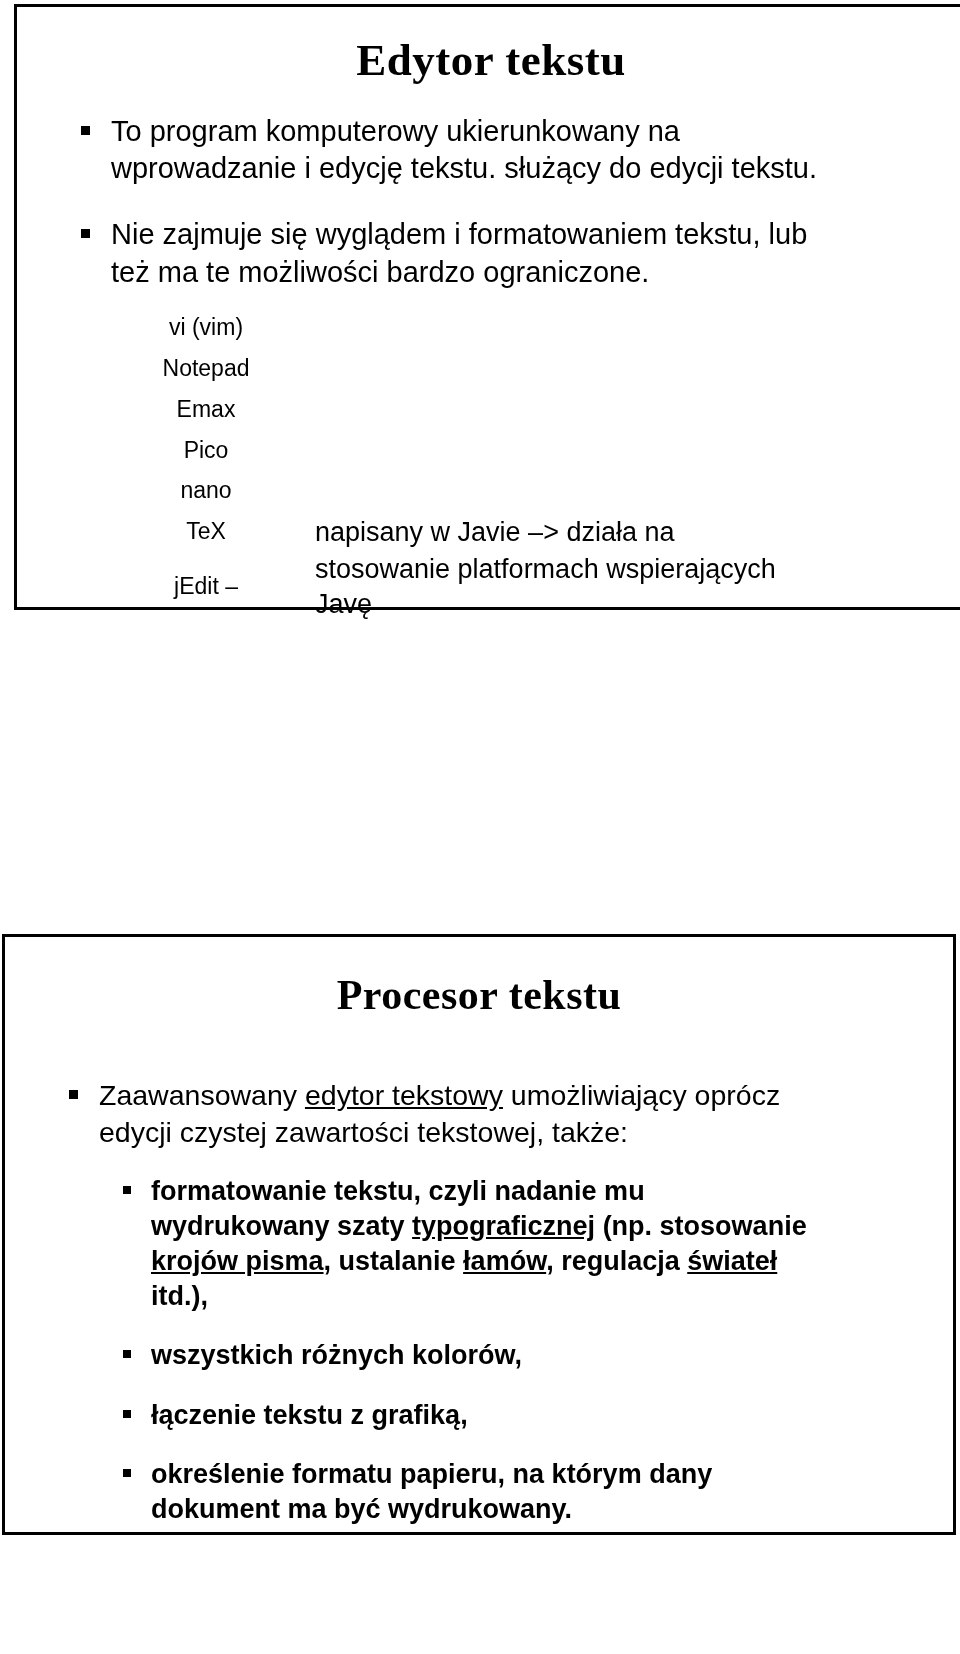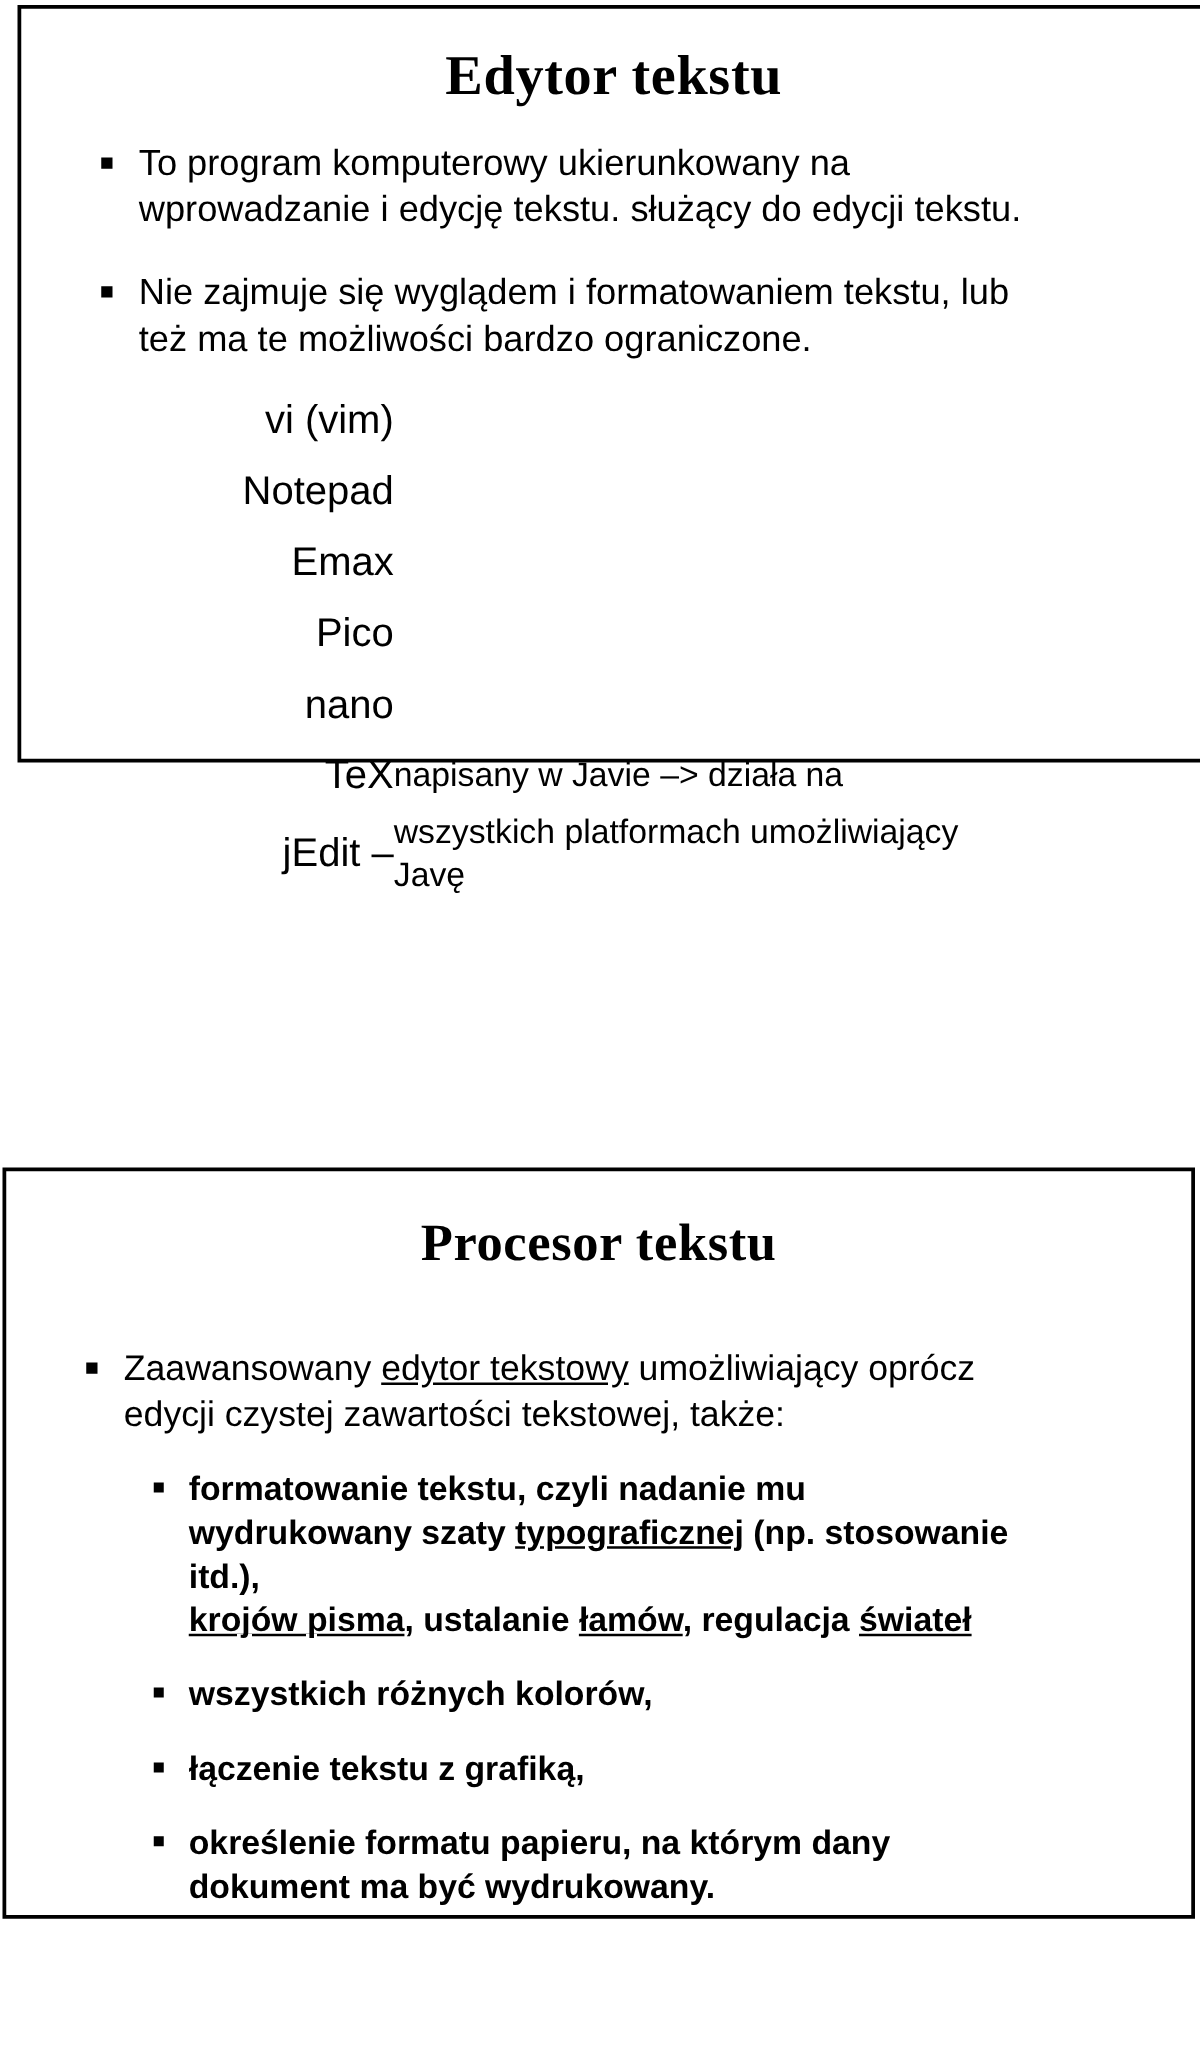--- a/index.html
+++ b/index.html
@@ -104,22 +104,22 @@
   .editor-table {
     border-collapse: collapse;
     width: 100%;
   }
   .editor-table td {
     padding: 0;
     vertical-align: middle;
   }
   .col-name {
     width: 218px;
-    text-align: right;
-    font-size: 32px;
+    text-align: center;
+    font-size: 23px;
     line-height: 1.78;
     white-space: nowrap;
   }
   .col-desc {
     font-size: 27px;
     line-height: 1.28;
     text-align: left;
     padding-left: 26px;
   }
   .desc-line { display: block; }
@@ -198,21 +198,21 @@
           </tr>
           <tr>
             <td class="col-name">TeX</td>
             <td class="col-desc">
               <span class="desc-line">napisany w Javie –&gt; działa na</span>
             </td>
           </tr>
           <tr>
             <td class="col-name">jEdit –</td>
             <td class="col-desc">
-              <span class="desc-line">wszystkich platformach umożliwiający</span>
+              <span class="desc-line">stosowanie platformach wspierających</span>
               <span class="desc-line">Javę</span>
             </td>
           </tr>
         </tbody>
           </table>
       </div>
 
     </div>
   </div>
 
@@ -227,22 +227,22 @@
         <span class="btext"><span>Zaawansowany </span><span class="u">edytor tekstowy</span><span> umożliwiający oprócz</span></span>
         <span class="btext last-line">edycji czystej zawartości tekstowej, także:</span>
       </div>
 
       <div class="sub-list">
 
         <div class="sub-row">
           <span class="bullet-mark"></span>
           <span class="stext">formatowanie tekstu, czyli nadanie mu</span>
           <span class="stext"><span>wydrukowany szaty </span><span class="u">typograficznej</span><span> (np. stosowanie</span></span>
+          <span class="stext"><span class="u">krojów pisma</span><span>, ustalanie </span><span class="u">łamów</span><span>, regulacja </span><span class="u">świateł</span></span>
           <span class="stext last-line">itd.),</span>
-          <span class="stext"><span class="u">krojów pisma</span><span>, ustalanie </span><span class="u">łamów</span><span>, regulacja </span><span class="u">świateł</span></span>
         </div>
 
         <div class="sub-row">
           <span class="bullet-mark"></span>
           <span class="stext last-line">wszystkich różnych kolorów,</span>
         </div>
 
         <div class="sub-row">
           <span class="bullet-mark"></span>
           <span class="stext last-line">łączenie tekstu z grafiką,</span>

